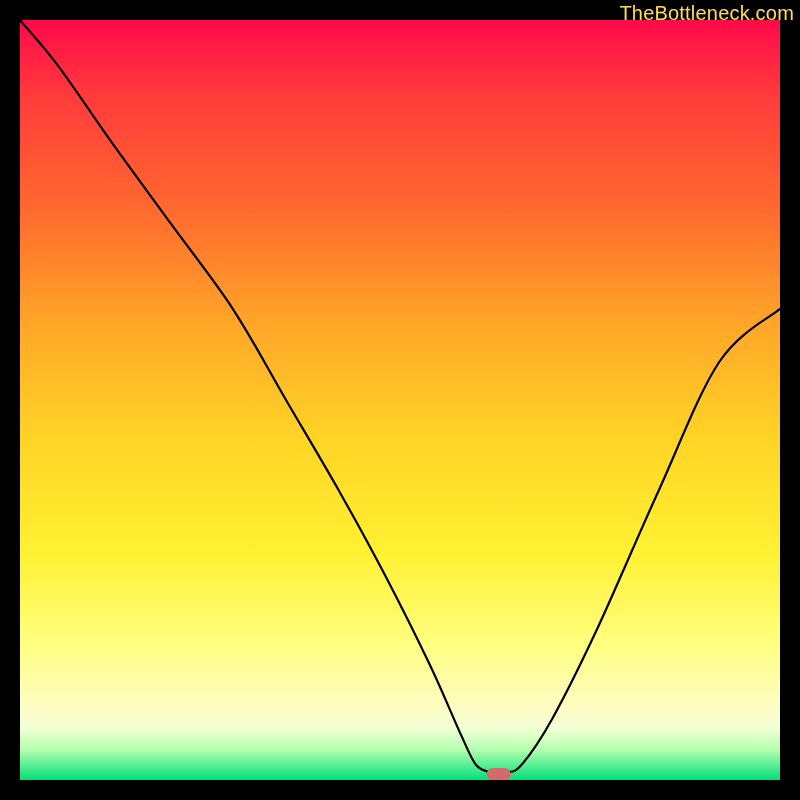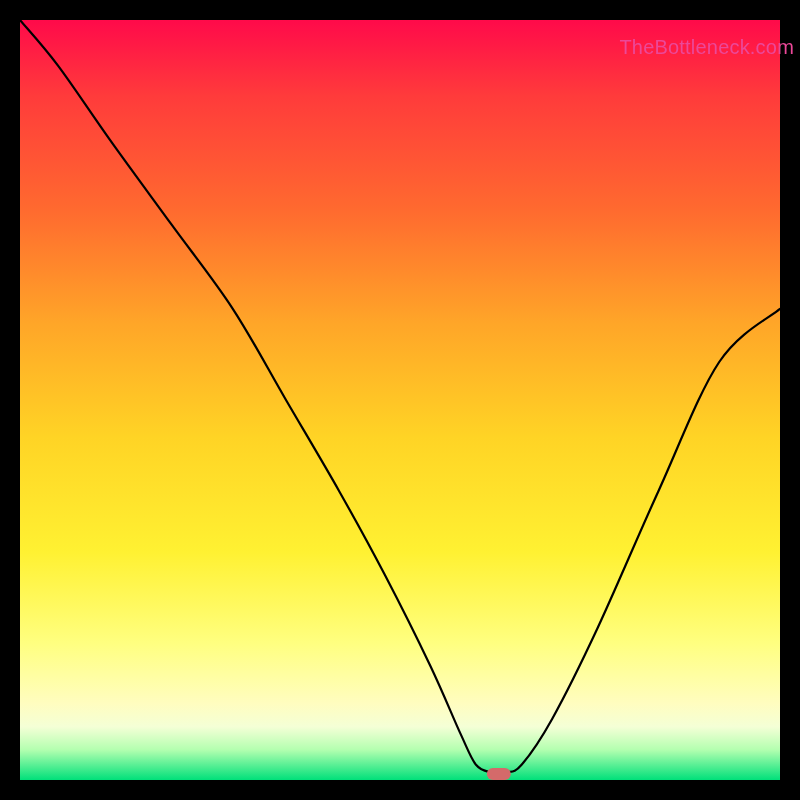--- a/index.html
+++ b/index.html
@@ -42,26 +42,25 @@
     position: absolute;
     left: 0;
     top: 0;
     width: 760px;
     height: 760px;
   }
   .watermark {
     position: absolute;
     top: 2px;
     right: 6px;
-    color: #ec4899;
+    color: #fde047;
     font-size: 20px;
     font-weight: 500;
     letter-spacing: 0.2px;
     user-select: none;
-    margin-top: 34px;
   }
   .marker {
     fill: #d46a6a;
     stroke: none;
   }
   .curve {
     fill: none;
     stroke: #000;
     stroke-width: 2.2;
     stroke-linejoin: round;

